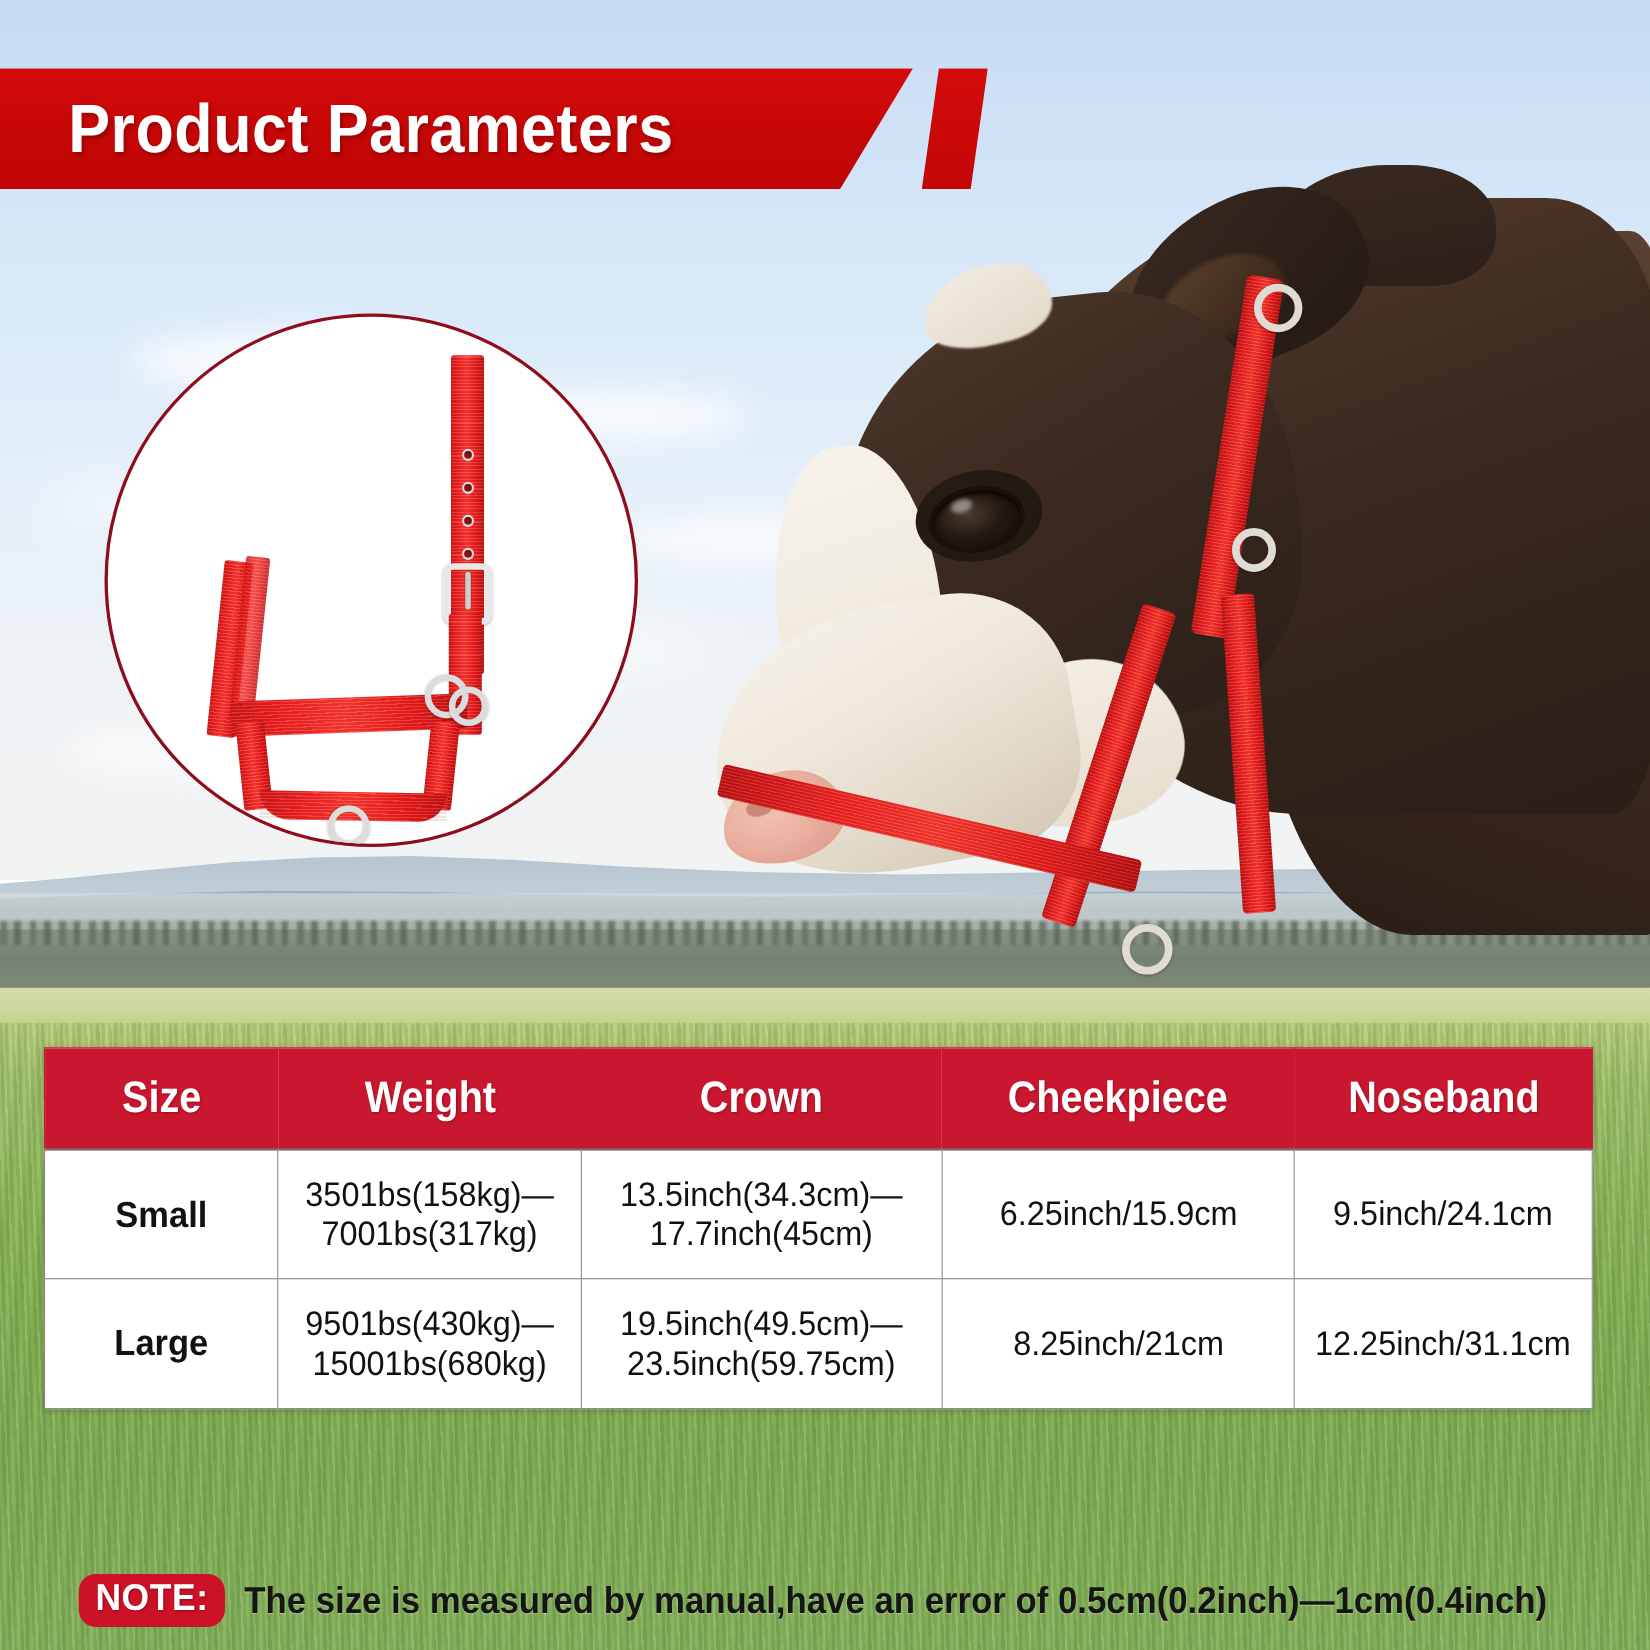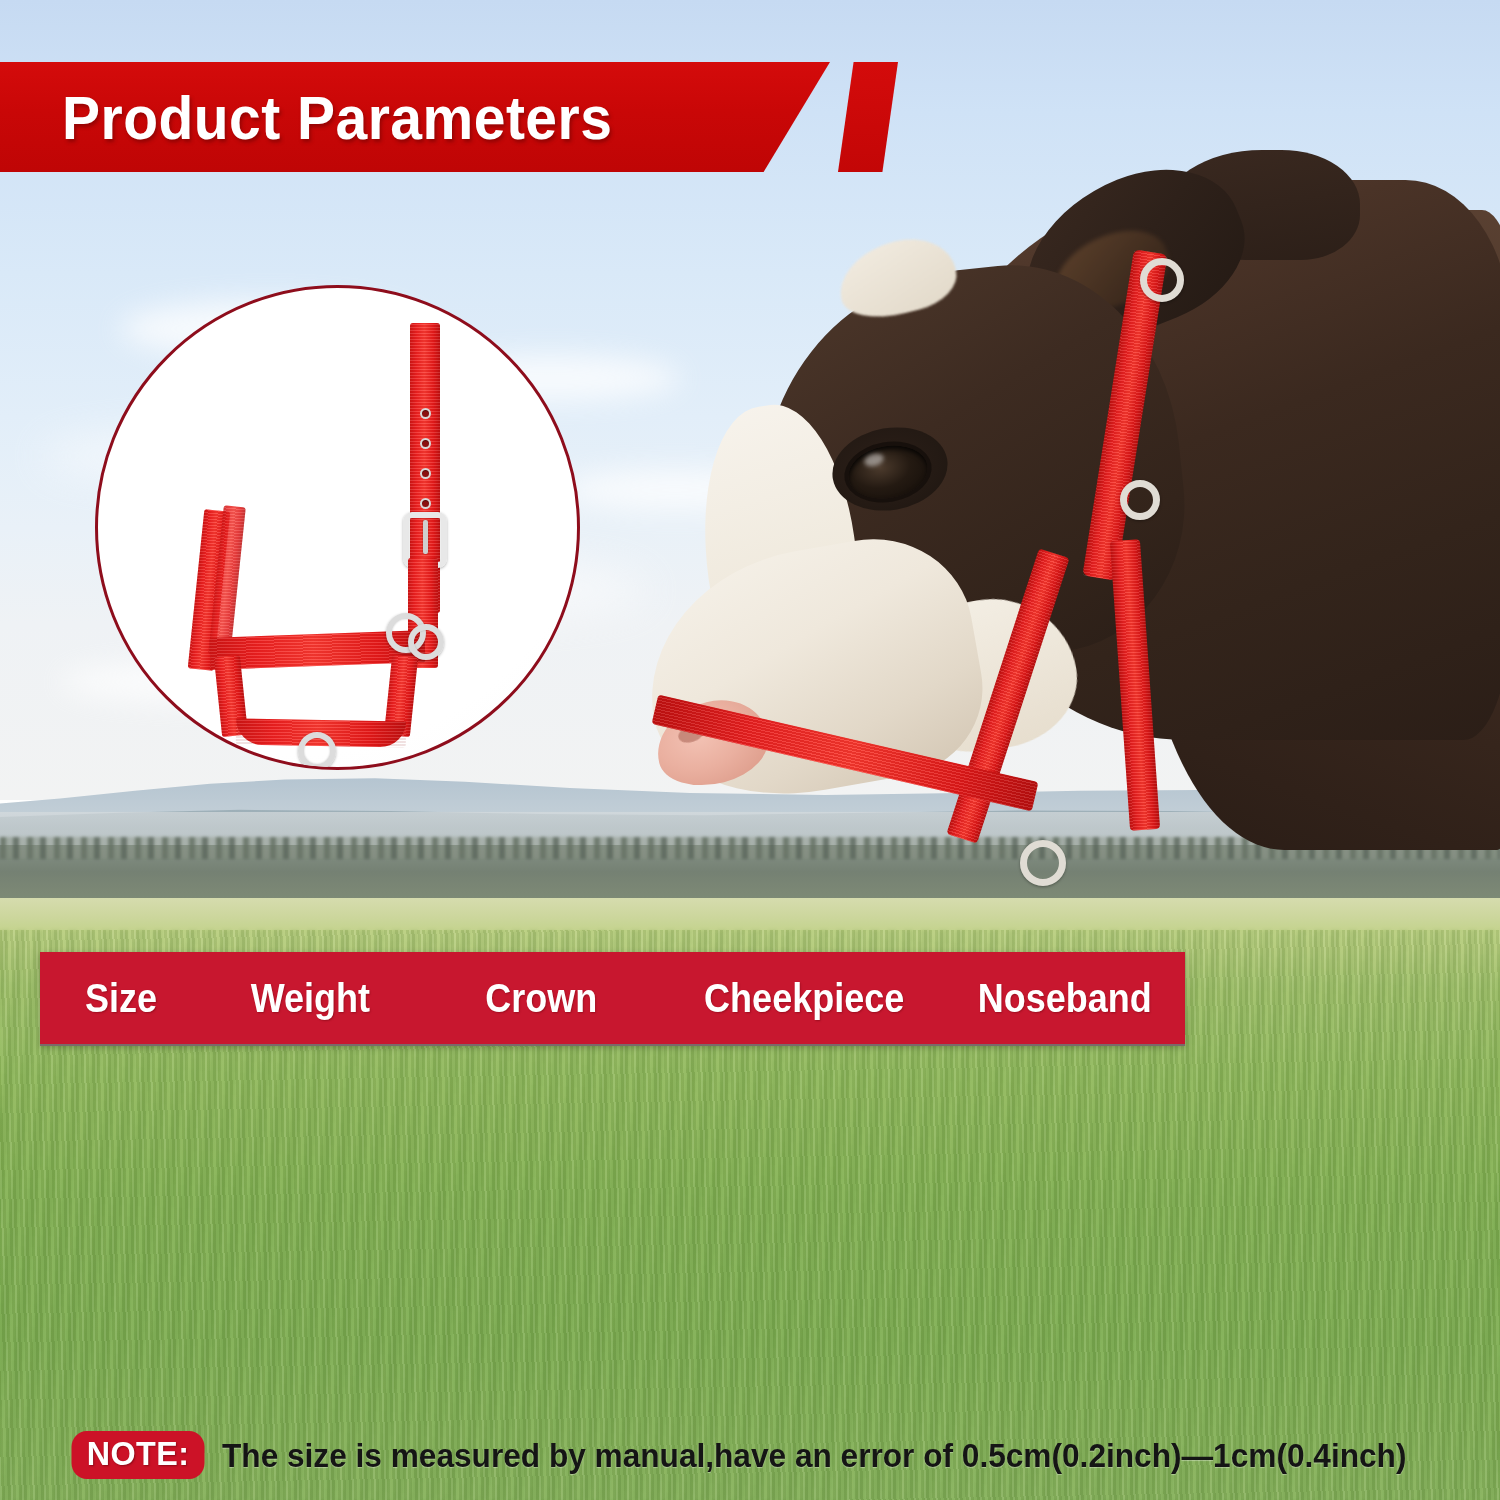--- a/index.html
+++ b/index.html
@@ -260,21 +260,21 @@
       rgba(130,8,8,.14) 1px, rgba(130,8,8,.14) 3px);
     border-radius:4px;
   }
   .c-ring {
     position:absolute; border:7px solid #e0dcd4; border-radius:50%;
     box-shadow:0 1px 3px rgba(0,0,0,.35);
   }
 
   
   #spec-table {
-    position:absolute; left:40px; top:952px; width:1145px;
+    position:absolute; left:40px; top:952px; width:1408px;
     border-collapse:collapse;
     background:#ffffff;
     box-shadow:0 2px 6px rgba(0,0,0,.22);
   }
   #spec-table th, #spec-table td {
     border:1px solid #8a8a8a;
     text-align:center;
     vertical-align:middle;
   }
   #spec-table thead th {
@@ -416,19 +416,57 @@
   <thead>
     <tr>
       <th><span>Size</span></th>
       <th><span>Weight</span></th>
       <th><span>Crown</span></th>
       <th><span>Cheekpiece</span></th>
       <th><span>Noseband</span></th>
     </tr>
   </thead>
   <tbody>
+    <tr>
+      <td class="size-cell">
+          <span class="ln">Small</span>
+        </td>
+      <td>
+          <span class="ln">3501bs(158kg)—</span>
+          <span class="ln">7001bs(317kg)</span>
+        </td>
+      <td>
+          <span class="ln">13.5inch(34.3cm)—</span>
+          <span class="ln">17.7inch(45cm)</span>
+        </td>
+      <td>
+          <span class="ln">6.25inch/15.9cm</span>
+        </td>
+      <td>
+          <span class="ln">9.5inch/24.1cm</span>
+        </td>
+    </tr>
+    <tr>
+      <td class="size-cell">
+          <span class="ln">Large</span>
+        </td>
+      <td>
+          <span class="ln">9501bs(430kg)—</span>
+          <span class="ln">15001bs(680kg)</span>
+        </td>
+      <td>
+          <span class="ln">19.5inch(49.5cm)—</span>
+          <span class="ln">23.5inch(59.75cm)</span>
+        </td>
+      <td>
+          <span class="ln">8.25inch/21cm</span>
+        </td>
+      <td>
+          <span class="ln">12.25inch/31.1cm</span>
+        </td>
+    </tr>
   </tbody>
 </table>
 
 <div id="note-bar">
   <div class="note-badge">NOTE:</div>
   <div class="note-text">The size is measured by manual,have an error of 0.5cm(0.2inch)—1cm(0.4inch)</div>
 </div>
 
 </body></html>

